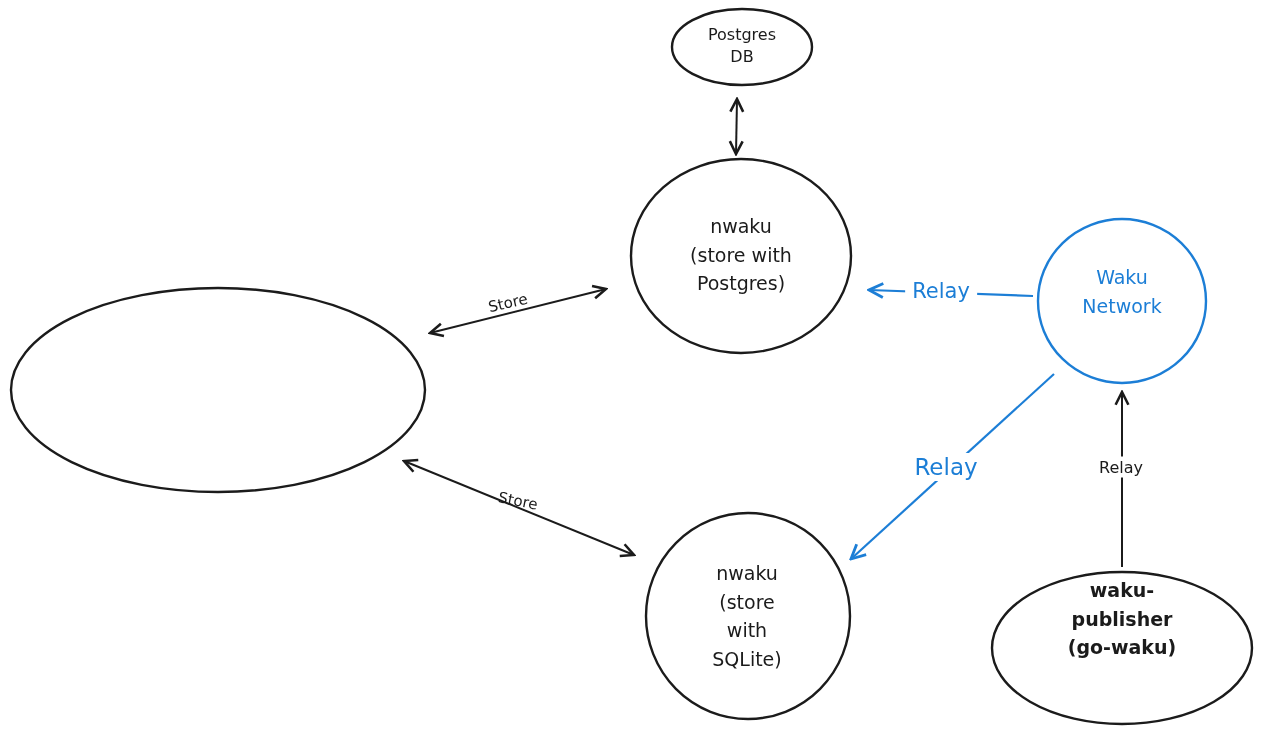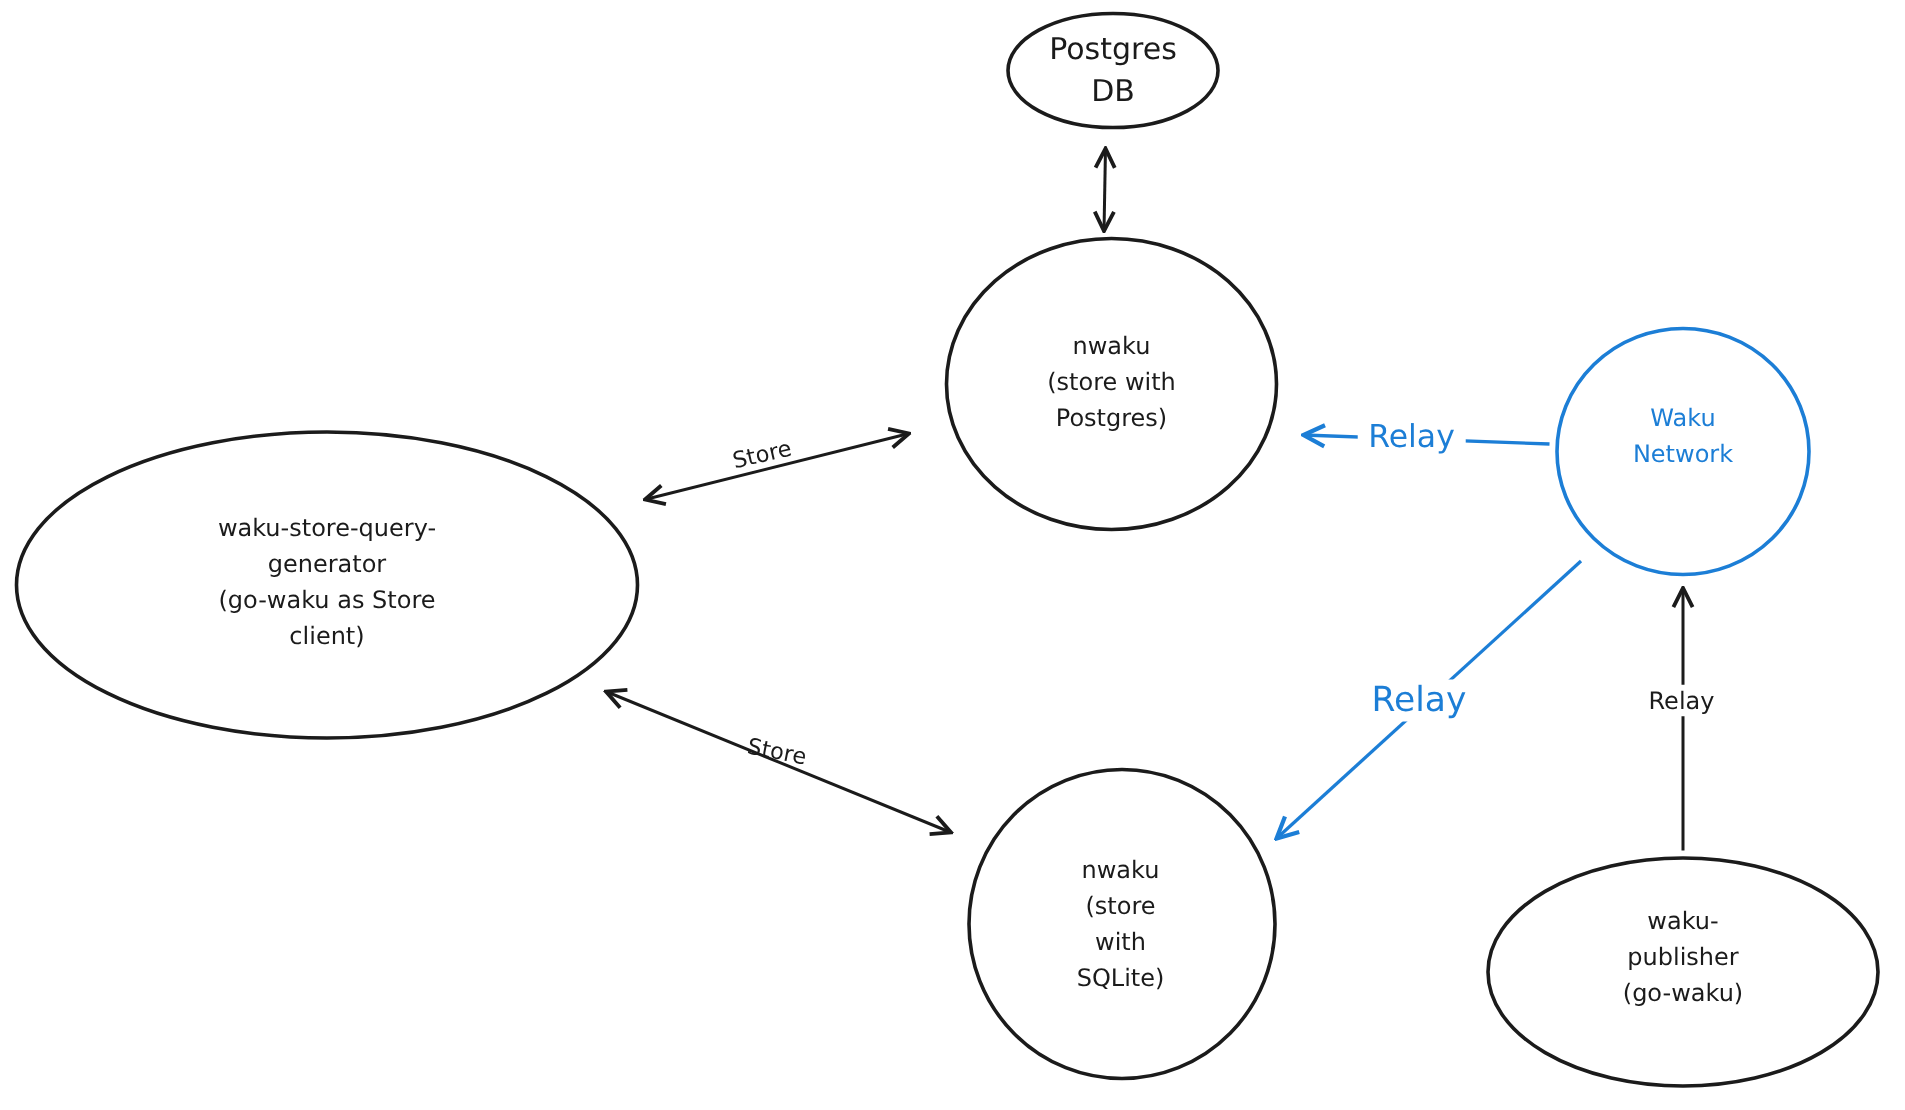--- a/index.html
+++ b/index.html
@@ -29,25 +29,25 @@
   }
   ellipse.node-shape.accent { stroke: var(--accent); }
   line.edge-line { stroke: var(--ink); stroke-width: 2; }
   line.edge-line.accent { stroke: var(--accent); stroke-width: 2.2; }
   .node-label {
     position: absolute;
     transform: translate(-50%, -50%);
     text-align: center;
     white-space: pre-line;
     line-height: 1.5;
-    font-size: 16px;
+    font-size: 19px;
     color: var(--ink);
     pointer-events: none;
   }
-  .node-label.small { font-size: 20px; line-height: 1.4; }
+  .node-label.small { font-size: 16px; line-height: 1.4; }
   .node-label.accent { color: var(--accent); }
   .edge-label {
     position: absolute;
     transform: translate(-50%, -50%);
     font-size: 15px;
     color: var(--ink);
     pointer-events: none;
     white-space: nowrap;
   }
   .edge-label.onln { background: var(--bg); padding: 1px 7px; }
@@ -87,34 +87,30 @@
     <line class="edge-line" x1="1122" y1="567" x2="1122" y2="392" marker-end="url(#ah-ink)"></line>
   </svg>
 
   <div class="node-label small" style="left:742px; top:46px;">Postgres
 DB</div>
 
   <div class="node-label" style="left:741px; top:255px;">nwaku
 (store with
 Postgres)</div>
 
-  <div class="node-label" style="left:218px; top:388px;">waku-store-query-
-generator
-(go-waku as Store
-client)</div>
 
   <div class="node-label" style="left:747px; top:616px;">nwaku
 (store
 with
 SQLite)</div>
 
   <div class="node-label accent" style="left:1122px; top:291px;">Waku
 Network</div>
 
-  <div class="node-label" style="left:1122px; top:638px;">waku-
+  <div class="node-label" style="left:1122px; top:619px;font-weight:bold;">waku-
 publisher
 (go-waku)</div>
 
   <div class="edge-label tilt-up" style="left:508px; top:303px;">Store</div>
 
   <div class="edge-label tilt-down" style="left:518px; top:501px;">Store</div>
 
   <div class="edge-label accent md onln" style="left:941px; top:291px;">Relay</div>
 
   <div class="edge-label accent lg onln" style="left:946px; top:467px;">Relay</div>

